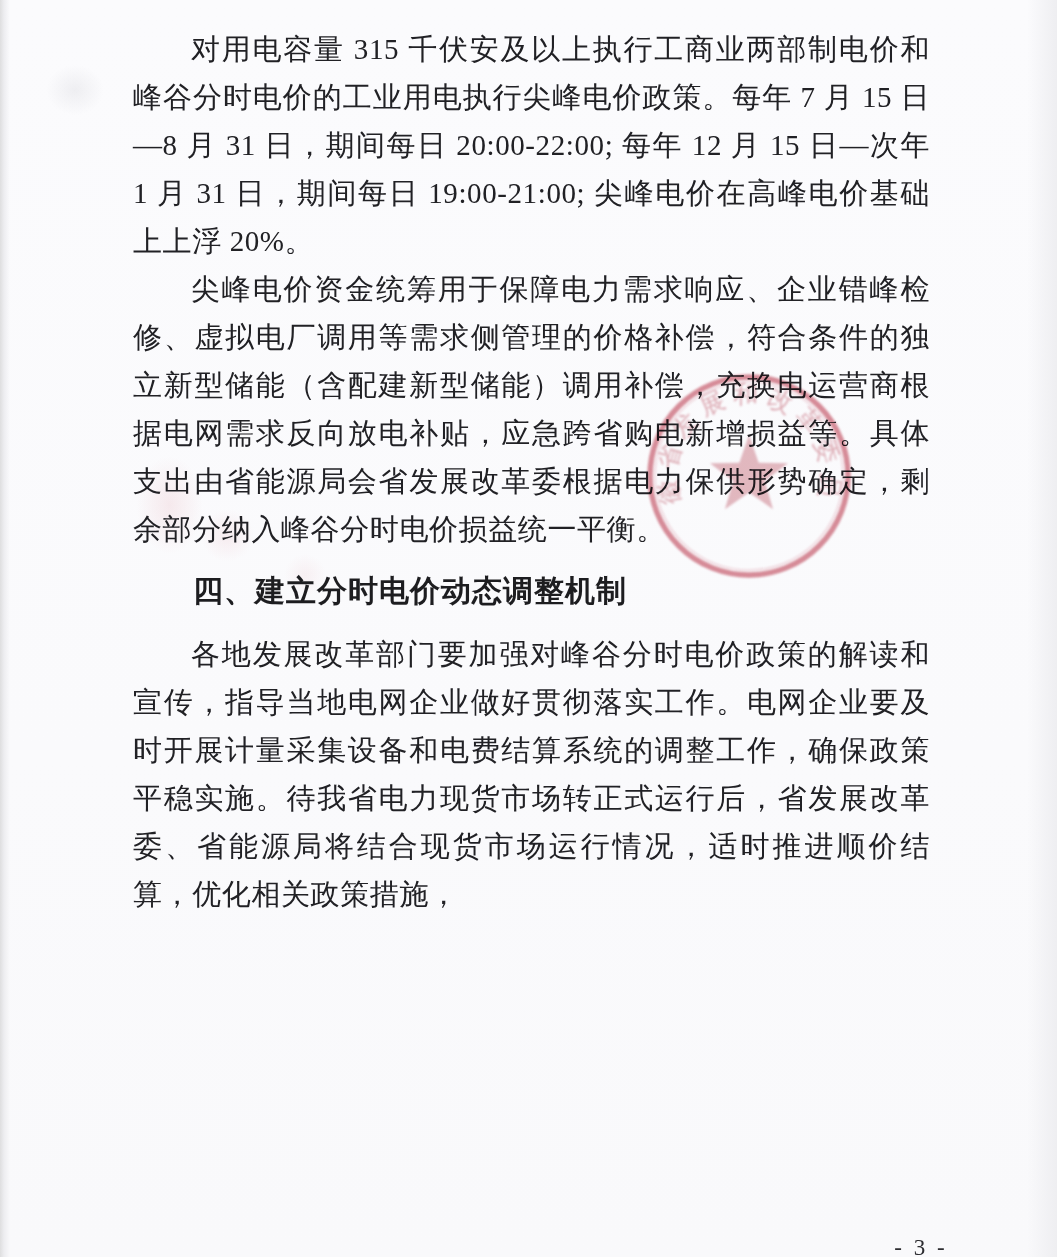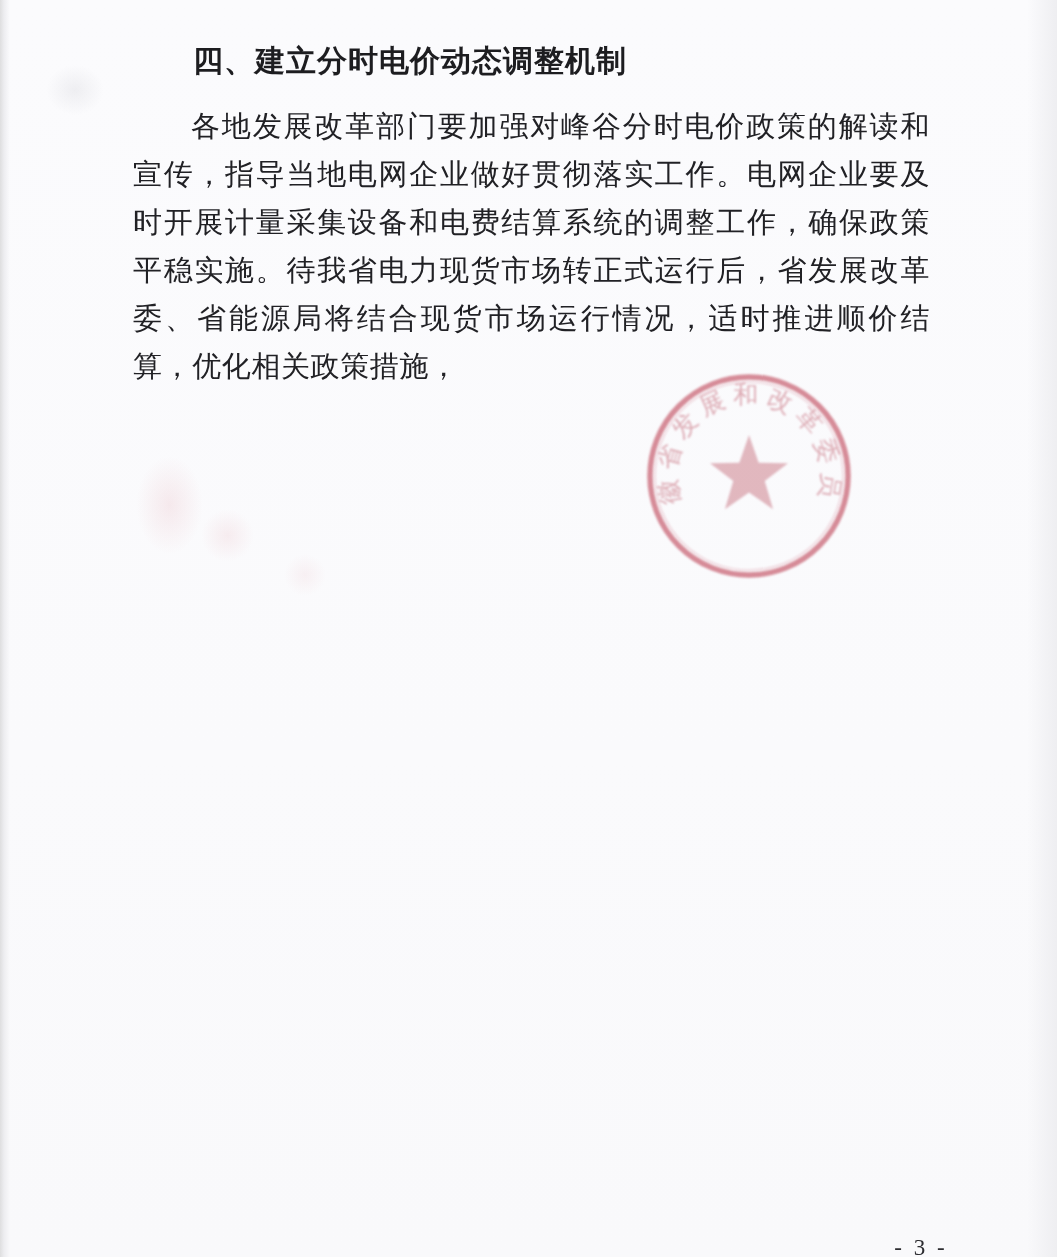--- a/index.html
+++ b/index.html
@@ -64,21 +64,21 @@
     text-indent: 2em;
   }
   .heading {
     margin: 14px 0 15px 0;
     font-size: 30px;
     line-height: 48px;
     letter-spacing: 1px;
     text-indent: 2em;
     font-weight: 700;
     color: #1d1d20;
-    font-family: Liberation Mono, monospace;
+    font-family: Liberation Sans, sans-serif;
   }
   
   .stamp {
     position: absolute;
     left: 641px;
     top: 368px;
     width: 216px;
     height: 216px;
     mix-blend-mode: multiply;
     filter: blur(0.5px);
@@ -104,20 +104,22 @@
 
   <div class="edge-left"></div>
   <div class="edge-right"></div>
 
   <div class="smudge smudge-gray-topleft"></div>
   <div class="smudge smudge-pink-a"></div>
   <div class="smudge smudge-pink-b"></div>
   <div class="smudge smudge-pink-c"></div>
 
   <div class="content">
+    <p class="para">对用电容量 315 千伏安及以上执行工商业两部制电价和峰谷分时电价的工业用电执行尖峰电价政策。每年 7 月 15 日—8 月 31 日，期间每日 20:00-22:00; 每年 12 月 15 日—次年 1 月 31 日，期间每日 19:00-21:00; 尖峰电价在高峰电价基础上上浮 20%。</p>
+    <p class="para">尖峰电价资金统筹用于保障电力需求响应、企业错峰检修、虚拟电厂调用等需求侧管理的价格补偿，符合条件的独立新型储能（含配建新型储能）调用补偿，充换电运营商根据电网需求反向放电补贴，应急跨省购电新增损益等。具体支出由省能源局会省发展改革委根据电力保供形势确定，剩余部分纳入峰谷分时电价损益统一平衡。</p>
     <h2 class="heading">四、建立分时电价动态调整机制</h2>
     <p class="para">各地发展改革部门要加强对峰谷分时电价政策的解读和宣传，指导当地电网企业做好贯彻落实工作。电网企业要及时开展计量采集设备和电费结算系统的调整工作，确保政策平稳实施。待我省电力现货市场转正式运行后，省发展改革委、省能源局将结合现货市场运行情况，适时推进顺价结算，优化相关政策措施，</p>
   </div>
 
   <div class="stamp">
     <svg width="216" height="216" viewBox="0 0 216 216">
       <defs>
         <filter id="sealblur" x="-20%" y="-20%" width="140%" height="140%">
           <feGaussianBlur stdDeviation="0.9"></feGaussianBlur>
         </filter>

